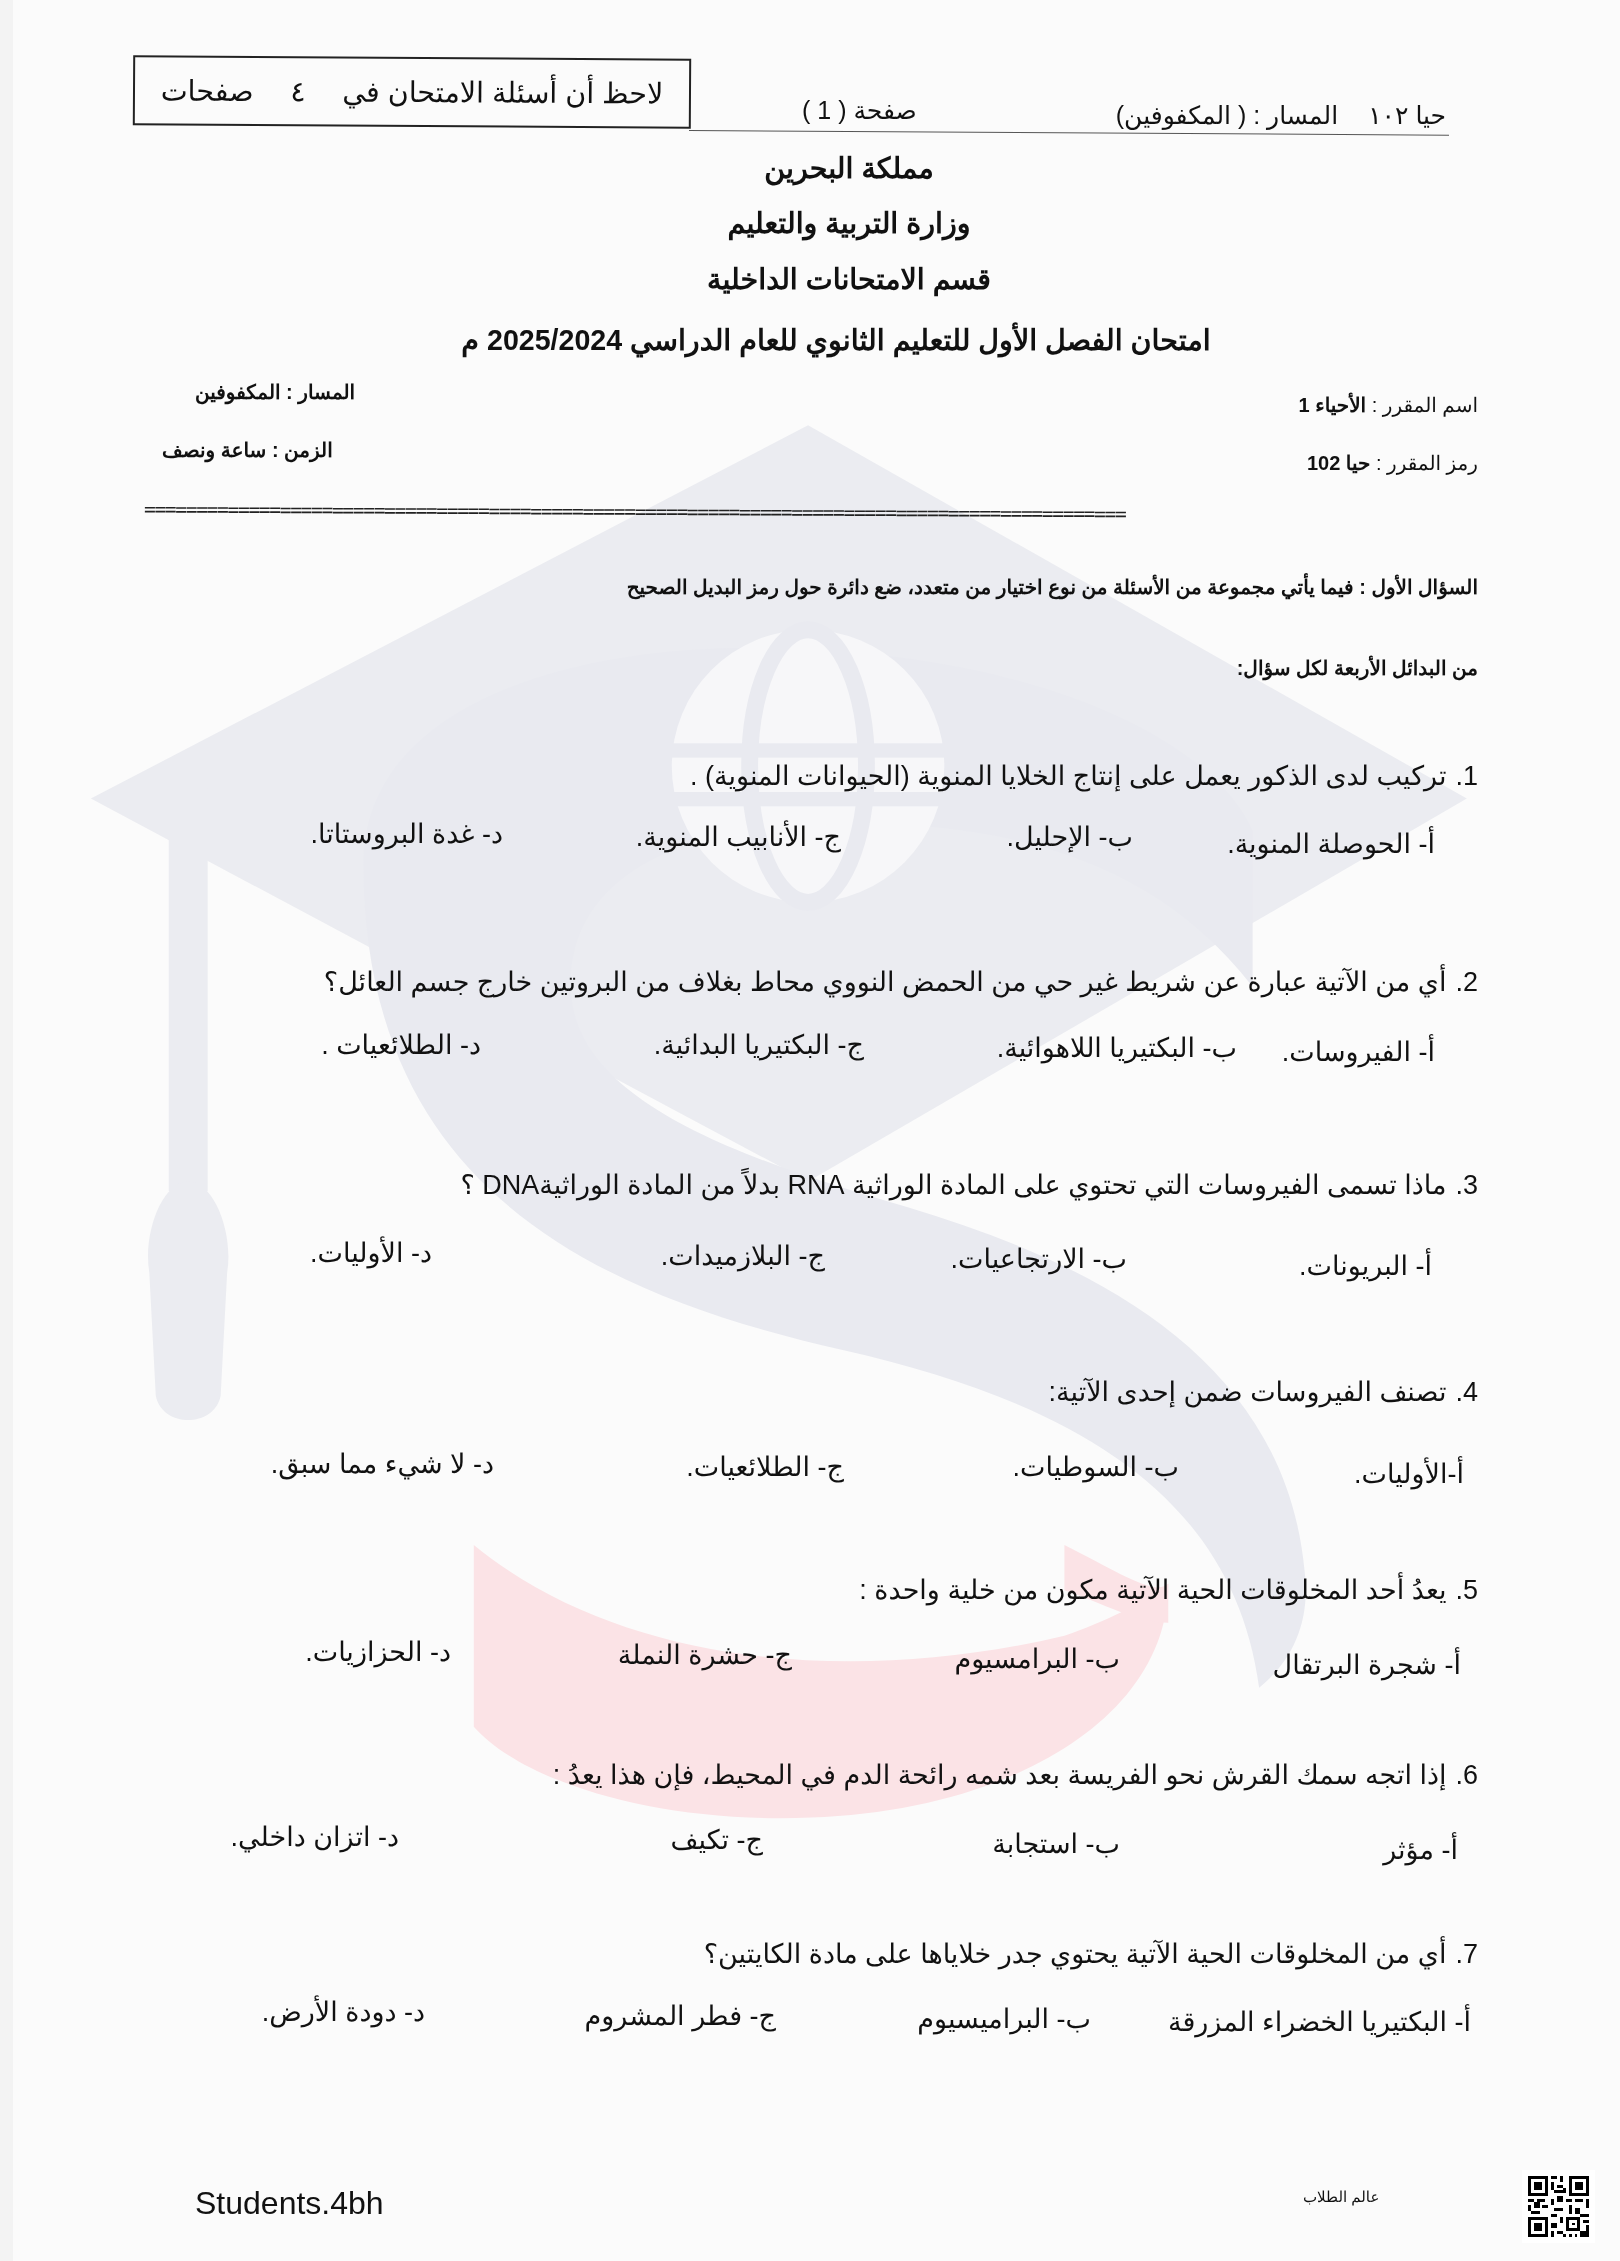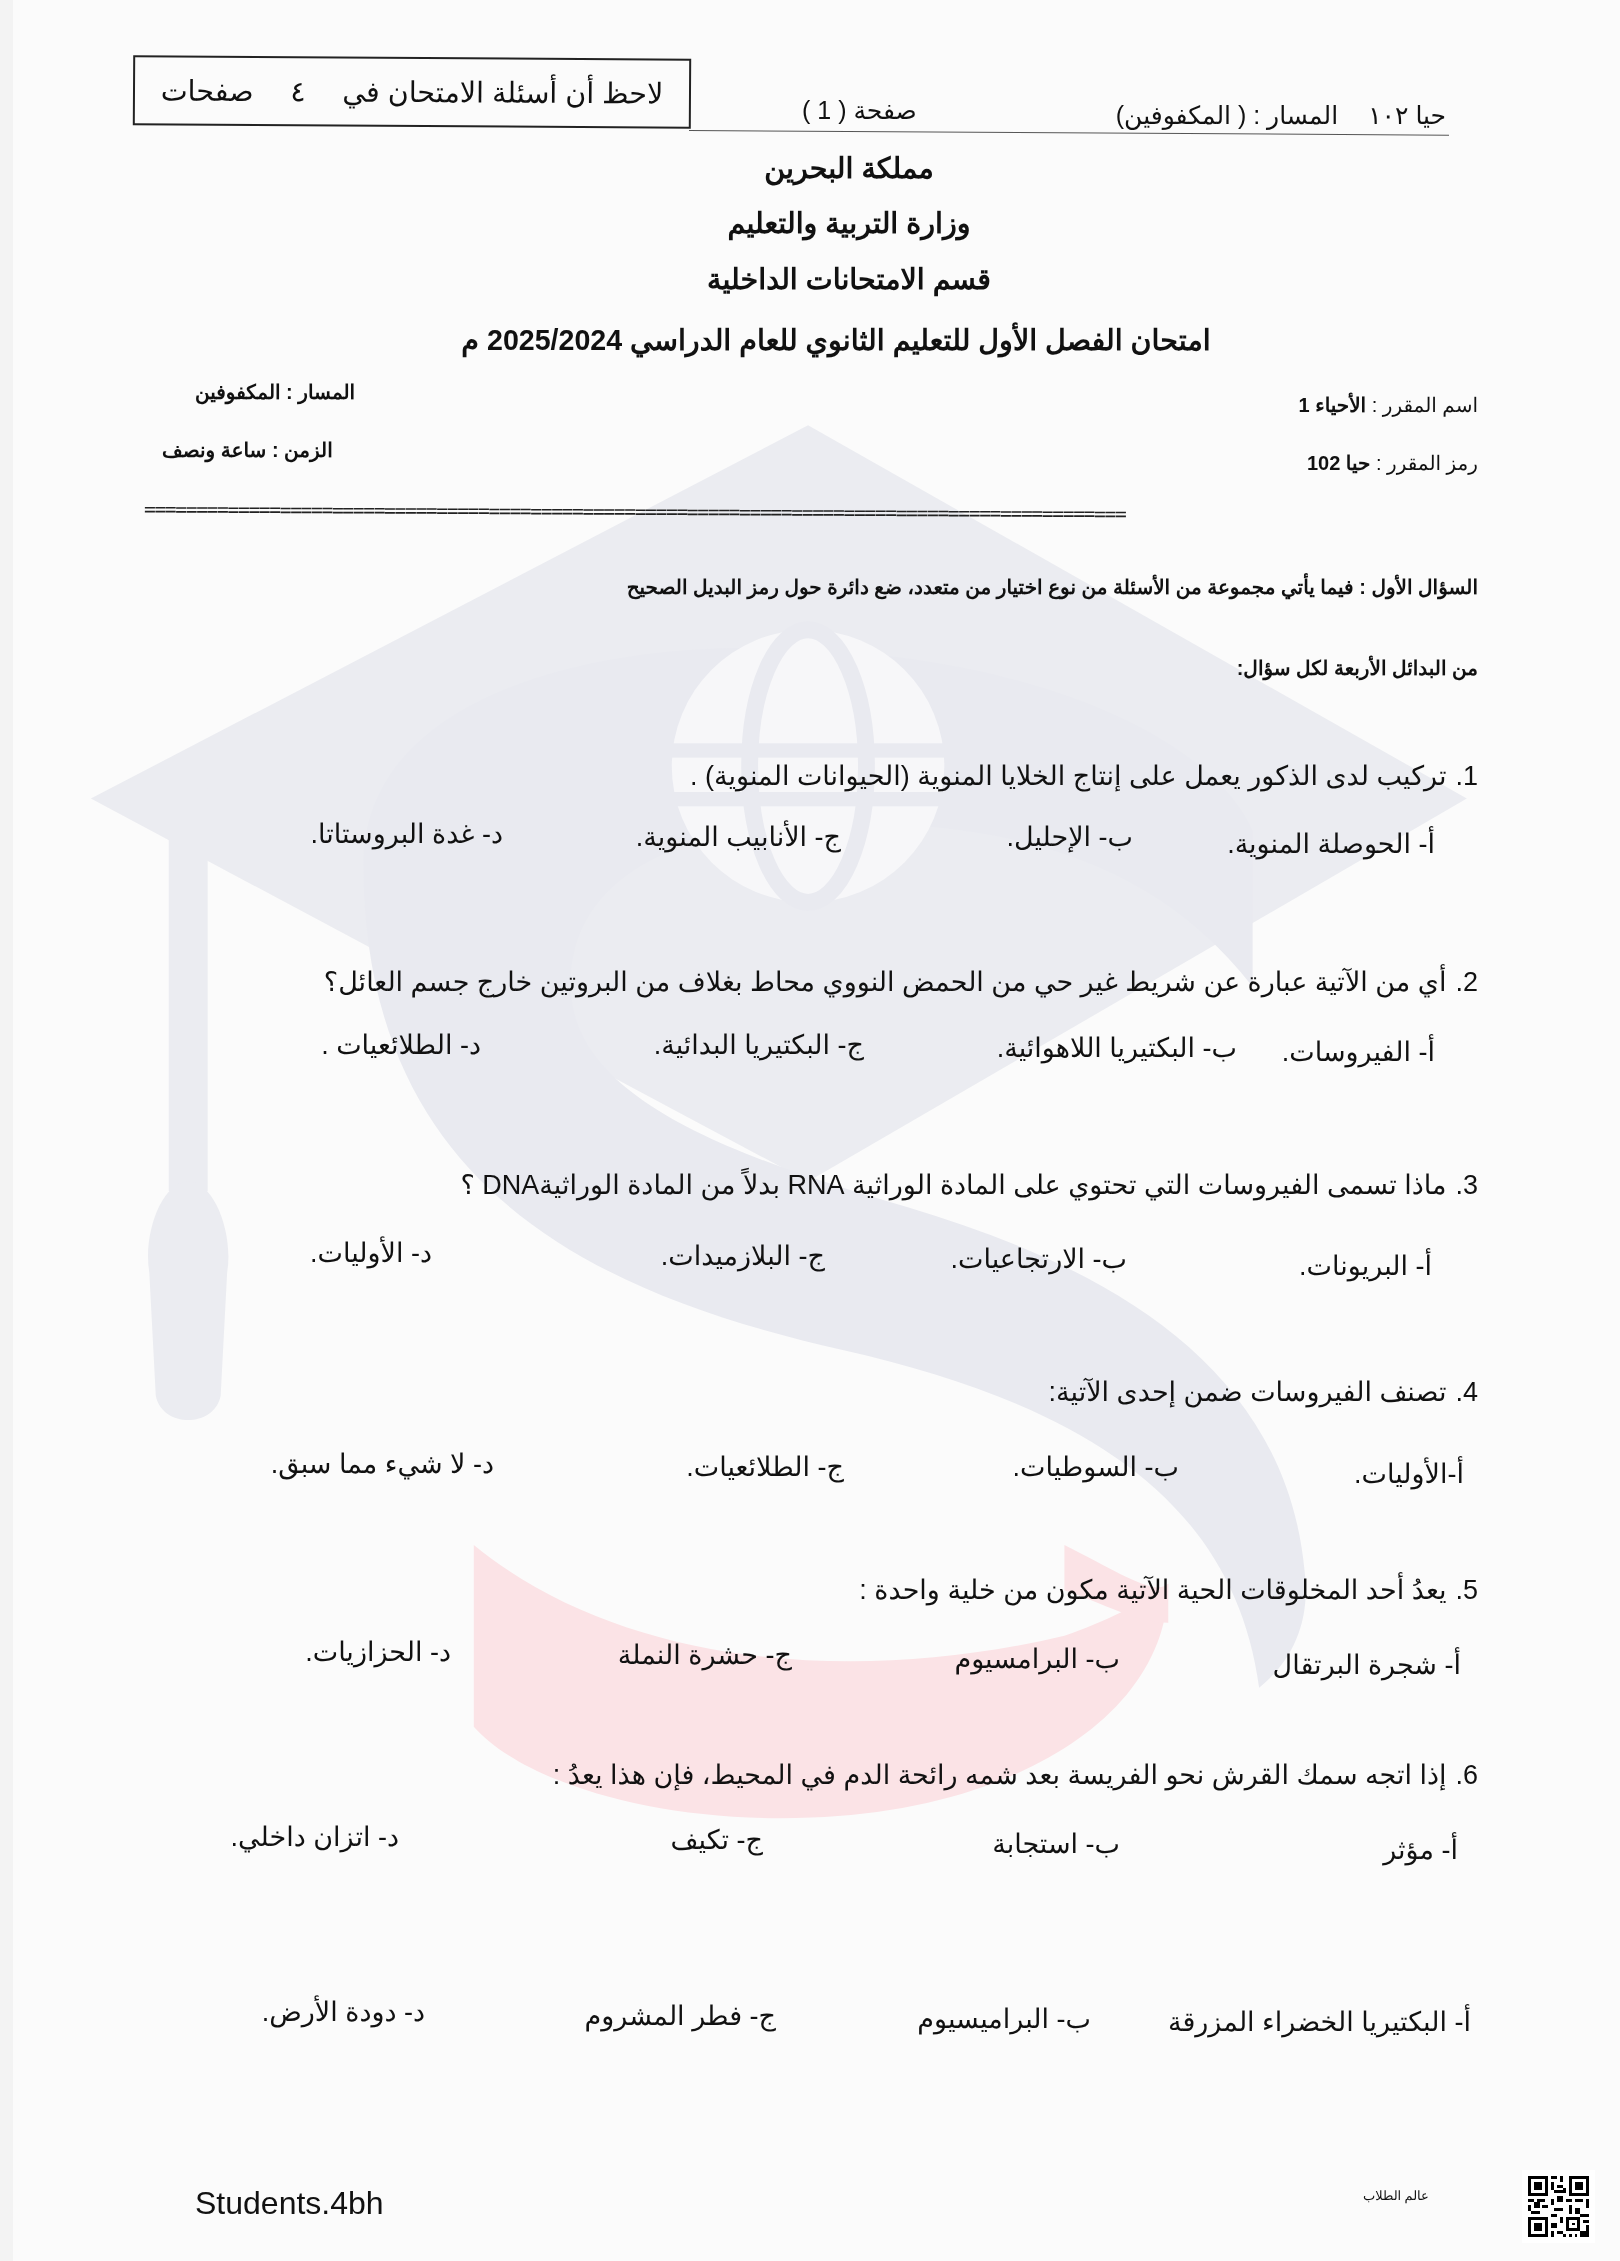--- a/index.html
+++ b/index.html
@@ -167,24 +167,24 @@
     
     .footer-left {
       position: absolute;
       left: 195px; top: 2185px;
       font-family: "Liberation Sans", sans-serif;
       font-size: 32px;
       z-index: 2;
     }
     .footer-right {
       position: absolute;
-      left: 1363px; top: 2188px;
-      direction: rtl;
-      font-family: Liberation Serif, serif;
-      font-size: 13px;
+      left: 1303px; top: 2188px;
+      direction: rtl;
+      font-family: Liberation Sans, sans-serif;
+      font-size: 15px;
       z-index: 2;
     }
     .qr {
       position: absolute;
       left: 1522px; top: 2170px;
       width: 73px; height: 73px;
       background: #fff;
       z-index: 2;
     }
     .qr svg { display: block; }
@@ -297,20 +297,23 @@
   <div class="opt" style="right:1169px; top:1636px">د- الحزازيات.</div>
 
   <div class="q-stem" style="top:1759px">
     <span class="q-num">6.</span><span>إذا اتجه سمك القرش نحو الفريسة بعد شمه رائحة الدم في المحيط، فإن هذا يعدُ :</span>
   </div>
   <div class="opt" style="right:162px; top:1834px">أ-  مؤثر</div>
   <div class="opt" style="right:500px; top:1828px">ب- استجابة</div>
   <div class="opt" style="right:857px; top:1824px">ج- تكيف</div>
   <div class="opt" style="right:1221px; top:1821px">د-  اتزان داخلي.</div>
 
+  <div class="q-stem" style="top:1938px">
+    <span class="q-num">7.</span><span>أي من المخلوقات الحية الآتية يحتوي جدر خلاياها على مادة الكايتين؟</span>
+  </div>
   <div class="opt" style="right:149px; top:2006px">أ-  البكتيريا الخضراء المزرقة</div>
   <div class="opt" style="right:529px; top:2003px">ب- البراميسيوم</div>
   <div class="opt" style="right:844px; top:2000px">ج- فطر المشروم</div>
   <div class="opt" style="right:1195px; top:1996px">د- دودة الأرض.</div>
 
   <div class="footer-left">Students.4bh</div>
   <div class="footer-right">عالم الطلاب</div>
   <div class="qr">
     <svg width="73" height="73" viewBox="0 0 25 25" xmlns="http://www.w3.org/2000/svg" shape-rendering="crispEdges">
       <rect width="25" height="25" fill="#fff"></rect>

